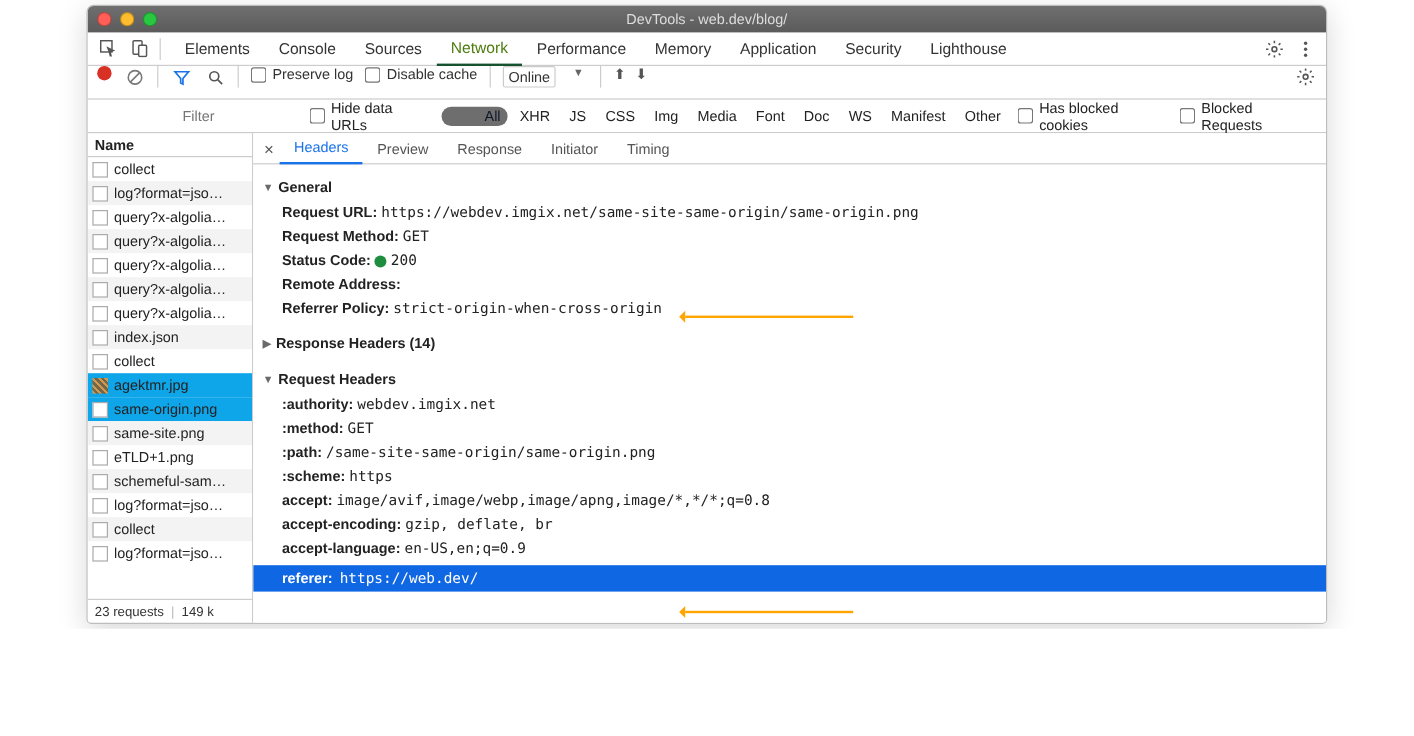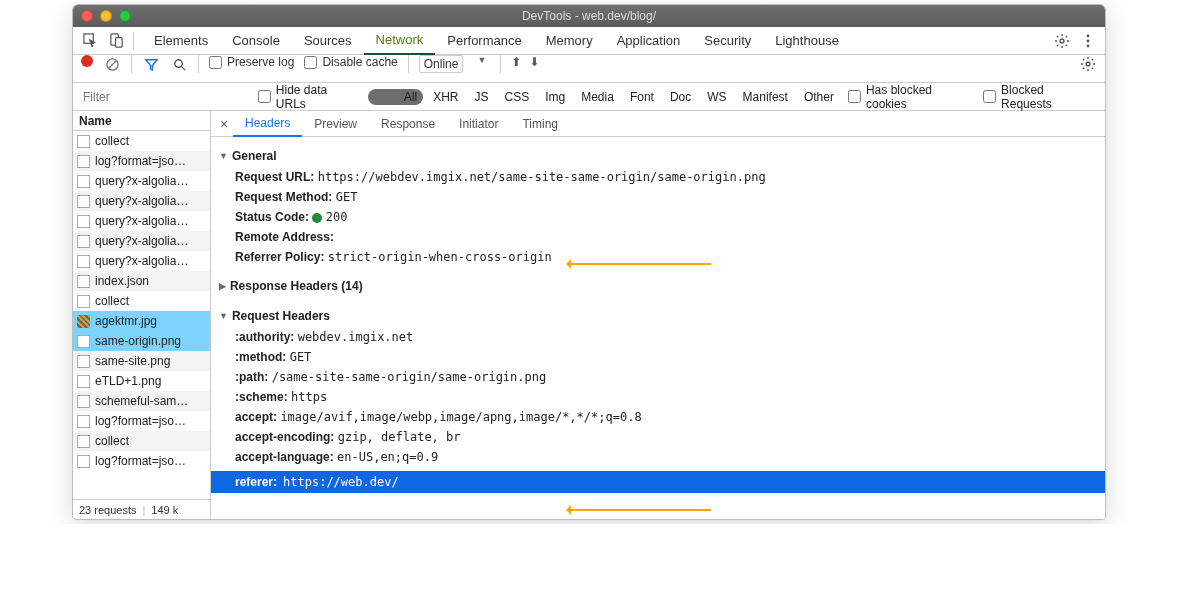--- a/index.html
+++ b/index.html
@@ -23,31 +23,31 @@
   .toolbar2 { height: 28px; border-bottom: 1px solid #ccc; display: flex; align-items: flex-start; padding: 0 8px; gap: 10px; font-size: 12px; color: #333; }
   .record { width: 12px; height: 12px; border-radius: 50%; background: #d93025; }
   .clear-icon { width:16px; height:16px; }
   .funnel { color: #1a73e8; }
   .chk { display:flex; align-items:center; gap:5px; }
   .chk input { width:13px; height:13px; }
   .sel { border:1px solid #ccc; padding:1px 4px; border-radius:2px; background:#fff; }
   .caret { color:#666; font-size:9px; padding:0 4px; }
   .up-down { display:flex; gap:8px; color:#555; }
   .filterbar { height: 28px; border-bottom: 1px solid #ccc; display: flex; align-items: center; padding: 0 8px; gap: 8px; font-size: 12px; }
-  .filter-input { width: 170px; height: 20px; border: none; padding: 0 2px; font-size:12px; outline: none; color:#1d4ed8; }
+  .filter-input { width: 170px; height: 20px; border: none; padding: 0 2px; font-size:12px; outline: none; color:#1d4ed8;text-align:center; }
   .pill { padding: 1px 6px; border-radius: 8px; cursor: default; }
   .pill.active { background: #6e6e6e; color: #0f172a; padding-left: 36px; }
   .typefilters { display: flex; gap: 4px; align-items: center; }
   .content { display: flex; height: 408px; }
   .leftpane { width: 138px; border-right: 1px solid #ccc; display:flex; flex-direction:column; }
   .name-header { height: 20px; border-bottom: 1px solid #ccc; font-weight: 600; padding: 3px 6px; font-size:12px; }
   .reqlist { flex: 1; overflow: hidden; font-size: 12px; }
   .reqrow { height: 20px; display: flex; align-items:center; padding: 0 4px; gap: 5px; white-space: nowrap; overflow: hidden; text-overflow: ellipsis; }
   .reqrow:nth-child(even) { background: #f3f3f3; }
-  .reqrow.selected { background: #7dd3fc; }
+  .reqrow.selected { background: #0ea5e9; }
   .reqrow .doc { width:13px; height:13px; border:1px solid #aaa; background:#fff; flex-shrink:0; }
   .reqrow .img { width:13px; height:13px; background: repeating-linear-gradient(45deg,#c95,#c95 2px,#764 2px,#764 4px); flex-shrink:0; }
   .statusbar { height: 20px; border-top: 1px solid #ccc; font-size: 11px; display:flex; align-items:center; padding:0 6px; gap:6px; color:#333; }
   .statusbar .sep { color:#bbb; }
   .rightpane { flex:1; display:flex; flex-direction:column; background:#fff; }
   .detail-tabs { height: 26px; border-bottom:1px solid #ccc; display:flex; align-items:center; gap:0; padding-left:4px; }
   .closex { width:18px; text-align:center; color:#555; cursor:default; font-size:14px; }
   .dtab { padding: 0 12px; height:26px; display:flex; align-items:center; font-size:12px; color:#555; cursor:default; }
   .dtab.active { color:#1a73e8; border-bottom:2px solid #1a73e8; margin-bottom:-1px; }
   .detail-body { flex:1; overflow:auto; font-size:12px; padding-top: 4px; position: relative; }

